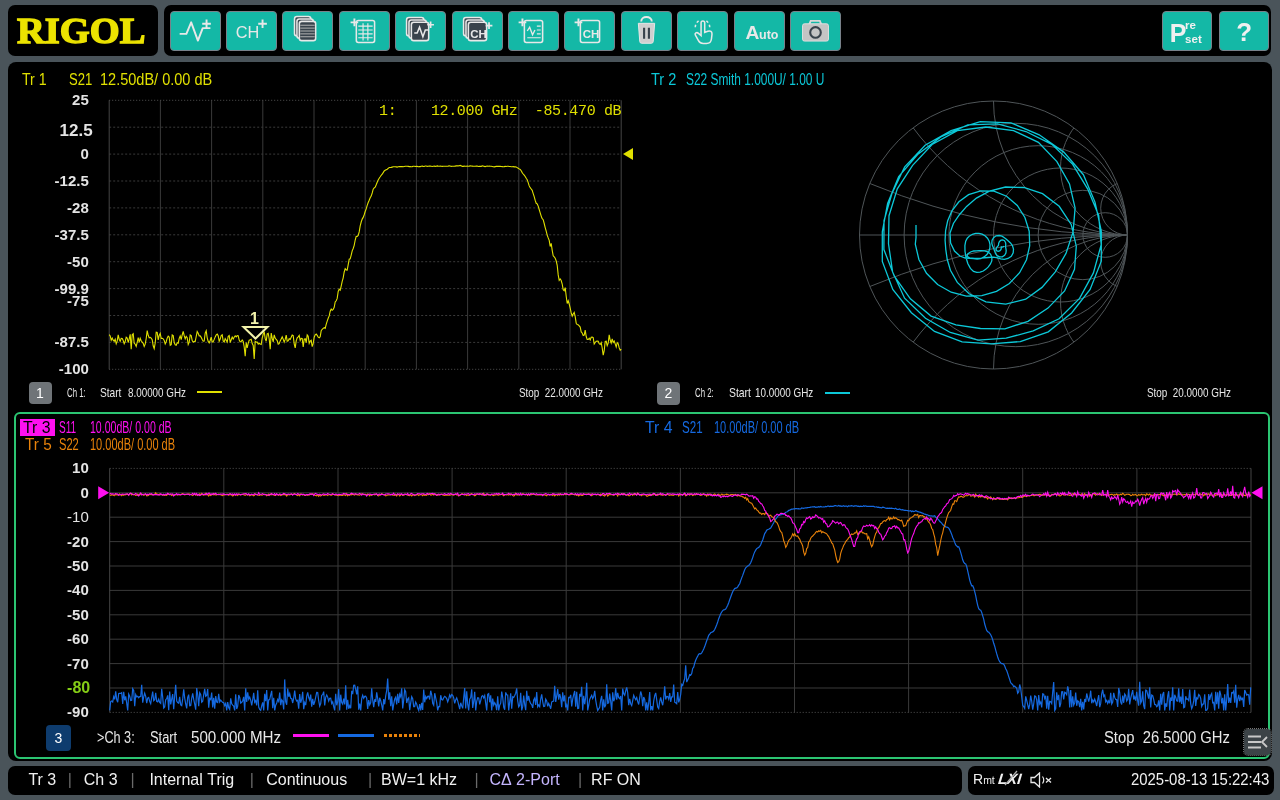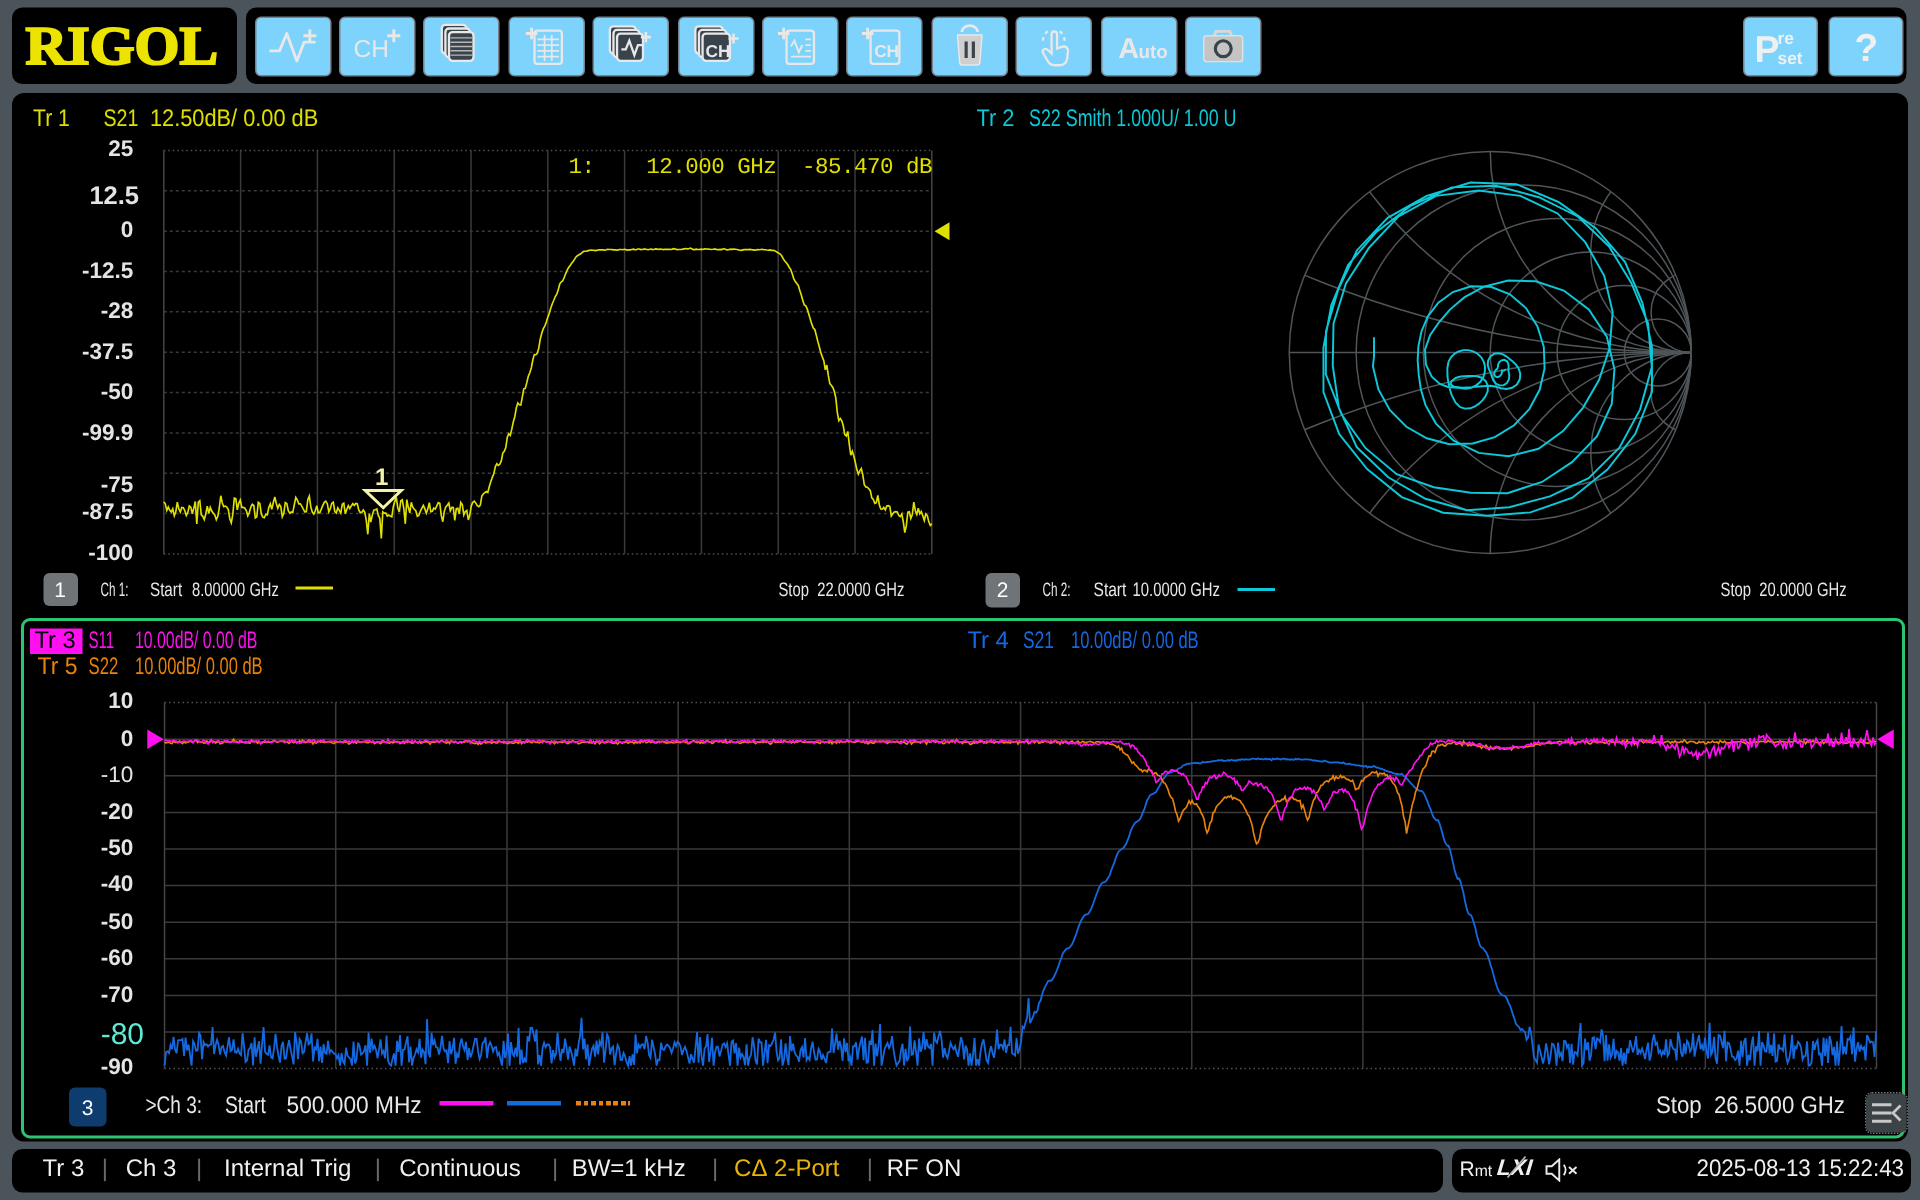--- a/index.html
+++ b/index.html
@@ -1,16 +1,16 @@
 <!DOCTYPE html>
 <html><head><meta charset="utf-8"><style>
 html,body{margin:0;padding:0;width:1280px;height:800px;background:#4a545a;font-family:"Liberation Sans",sans-serif;overflow:hidden}
 .abs{position:absolute}
 .t{position:absolute;white-space:pre;transform-origin:0 0;line-height:1.05}
-.btn{position:absolute;background:#7dd3fc;border:1px solid #78818a;border-radius:4px;display:flex;align-items:center;justify-content:center}
+.btn{position:absolute;background:#14b8a6;border:1px solid #78818a;border-radius:4px;display:flex;align-items:center;justify-content:center}
 .chbox{position:absolute;background:#6f7478;color:#fff;font-size:14px;border-radius:4px;text-align:center}
 </style></head><body>
 <div style="position:relative;width:1172px;height:800px">
 <div class="abs" style="left:8px;top:5px;width:150px;height:51px;background:#000;border-radius:7px"></div>
 <div class="abs" style="left:17px;top:10px;width:134px;height:40px;color:#ece300;font-family:'Liberation Serif',serif;font-weight:bold;font-size:37px;-webkit-text-stroke:1.4px #ece300;transform:scale(1.04,0.98);transform-origin:left top">RIGOL</div>
 <div class="abs" style="left:164px;top:5px;width:1107px;height:51px;background:#000;border-radius:7px"></div>
 <div class="btn" style="left:169.5px;top:10.5px;width:49px;height:38px">
       <svg width="51" height="40" viewBox="0 0 51 40">
         <path d="M9 23 h7 l5 -12 7 19 5 -13 h8" stroke="#e8e8e8" fill="none" stroke-width="2" stroke-linejoin="round"></path>
         <path d="M37 8 v9 M32.5 12.5 h9" stroke="#e8e8e8" fill="none" stroke-width="2"></path>
@@ -191,33 +191,33 @@
       <path d="M1251.5 492.8 l11 -6.5 v13 z" fill="#ff10f0"></path>
     </svg>
 <span class="t" style="left:72.1px;top:92.3px;font-size:15px;color:#e4e4e4;font-weight:bold;">25</span>
     <span class="t" style="left:59.6px;top:122px;font-size:17px;color:#e4e4e4;font-weight:bold;">12.5</span>
     <span class="t" style="left:80.5px;top:146.1px;font-size:15px;color:#e4e4e4;font-weight:bold;">0</span>
     <span class="t" style="left:54.6px;top:173.0px;font-size:15px;color:#e4e4e4;font-weight:bold;">-12.5</span>
     <span class="t" style="left:67.1px;top:199.9px;font-size:15px;color:#e4e4e4;font-weight:bold;">-28</span>
     <span class="t" style="left:54.6px;top:226.8px;font-size:15px;color:#e4e4e4;font-weight:bold;">-37.5</span>
     <span class="t" style="left:67.1px;top:253.7px;font-size:15px;color:#e4e4e4;font-weight:bold;">-50</span>
     <span class="t" style="left:54.6px;top:280.6px;font-size:15px;color:#e4e4e4;font-weight:bold;">-99.9</span>
-    <span class="t" style="left:67.1px;top:316px;font-size:15px;color:#e4e4e4;font-weight:bold;">-75</span>
+    <span class="t" style="left:67.1px;top:293px;font-size:15px;color:#e4e4e4;font-weight:bold;">-75</span>
     <span class="t" style="left:54.6px;top:334.4px;font-size:15px;color:#e4e4e4;font-weight:bold;">-87.5</span>
     <span class="t" style="left:58.8px;top:361.3px;font-size:15px;color:#e4e4e4;font-weight:bold;">-100</span>
     <span class="t" style="left:72.1px;top:460.4px;font-size:15px;color:#e4e4e4;font-weight:bold;">10</span>
     <span class="t" style="left:80.5px;top:484.8px;font-size:15px;color:#e4e4e4;font-weight:bold;">0</span>
     <span class="t" style="left:67.1px;top:509.2px;font-size:15px;color:#e4e4e4;font-weight:normal;">-10</span>
     <span class="t" style="left:67.1px;top:533.6px;font-size:15px;color:#e4e4e4;font-weight:bold;">-20</span>
     <span class="t" style="left:67.1px;top:558.0px;font-size:15px;color:#e4e4e4;font-weight:bold;">-50</span>
     <span class="t" style="left:67.1px;top:582.4px;font-size:15px;color:#e4e4e4;font-weight:bold;">-40</span>
     <span class="t" style="left:67.1px;top:606.8px;font-size:15px;color:#e4e4e4;font-weight:bold;">-50</span>
     <span class="t" style="left:67.1px;top:631.2px;font-size:15px;color:#e4e4e4;font-weight:bold;">-60</span>
     <span class="t" style="left:67.1px;top:655.6px;font-size:15px;color:#e4e4e4;font-weight:bold;">-70</span>
-    <span class="t" style="left:67.1px;top:680.0px;font-size:20px;color:#5eead4;font-weight:normal;">-80</span>
+    <span class="t" style="left:67.1px;top:680.0px;font-size:16px;color:#84cc16;font-weight:bold;">-80</span>
     <span class="t" style="left:67.1px;top:704.4px;font-size:15px;color:#e4e4e4;font-weight:bold;">-90</span>
     <span class="t" style="left:21.5px;top:71.5px;font-size:16px;color:#e0e000;transform:scaleX(0.883);">Tr&nbsp;1</span>
     <span class="t" style="left:68.8px;top:71.5px;font-size:16px;color:#e0e000;transform:scaleX(0.814);">S21</span>
     <span class="t" style="left:100.2px;top:71.5px;font-size:16px;color:#e0e000;transform:scaleX(0.907);">12.50dB/&nbsp;0.00&nbsp;dB</span>
     <span class="t" style="left:650.7px;top:71.5px;font-size:16px;color:#0cc8d8;transform:scaleX(0.908);">Tr&nbsp;2</span>
     <span class="t" style="left:686.1px;top:71.5px;font-size:16px;color:#0cc8d8;transform:scaleX(0.744);">S22&nbsp;Smith&nbsp;1.000U/&nbsp;1.00&nbsp;U</span>
     <div class="abs" style="left:20px;top:419.4px;width:34.7px;height:16.4px;background:#ff10f0"></div>
     <span class="t" style="left:22.9px;top:419.5px;font-size:16px;color:#000;transform:scaleX(0.987);">Tr&nbsp;3</span>
     <span class="t" style="left:59.0px;top:419.5px;font-size:16px;color:#ff10f0;transform:scaleX(0.630);">S11</span>
     <span class="t" style="left:89.9px;top:419.5px;font-size:16px;color:#ff10f0;transform:scaleX(0.660);">10.00dB/&nbsp;0.00&nbsp;dB</span>
@@ -258,21 +258,21 @@
 <span class="t" style="left:28.4px;top:771.5px;font-size:16px;color:#f0f0f0;">Tr&nbsp;3</span>
     <span class="t" style="left:67.8px;top:771.5px;font-size:16px;color:#6a6a6a;">|</span>
     <span class="t" style="left:83.8px;top:771.5px;font-size:16px;color:#f0f0f0;">Ch&nbsp;3</span>
     <span class="t" style="left:130.6px;top:771.5px;font-size:16px;color:#6a6a6a;">|</span>
     <span class="t" style="left:149.4px;top:771.5px;font-size:16px;color:#f0f0f0;">Internal&nbsp;Trig</span>
     <span class="t" style="left:249.8px;top:771.5px;font-size:16px;color:#6a6a6a;">|</span>
     <span class="t" style="left:266.2px;top:771.5px;font-size:16px;color:#f0f0f0;">Continuous</span>
     <span class="t" style="left:368.0px;top:771.5px;font-size:16px;color:#6a6a6a;">|</span>
     <span class="t" style="left:381.1px;top:771.5px;font-size:16px;color:#f0f0f0;">BW=1&nbsp;kHz</span>
     <span class="t" style="left:474.6px;top:771.5px;font-size:16px;color:#6a6a6a;">|</span>
-    <span class="t" style="left:489.4px;top:771.5px;font-size:16px;color:#eab308;">CΔ&nbsp;2-Port</span>
+    <span class="t" style="left:489.4px;top:771.5px;font-size:16px;color:#c4b5fd;">CΔ&nbsp;2-Port</span>
     <span class="t" style="left:577.9px;top:771.5px;font-size:16px;color:#6a6a6a;">|</span>
     <span class="t" style="left:591.1px;top:771.5px;font-size:16px;color:#f0f0f0;">RF&nbsp;ON</span>
     <span class="t" style="left:1130.5px;top:772.0px;font-size:16px;color:#f0f0f0;transform:scaleX(0.931);">2025-08-13&nbsp;15:22:43</span>
 <span class="t" style="left:973px;top:772px;font-size:14px;color:#f0f0f0">R<span style="font-size:10.5px">mt</span></span>
 <span class="t" style="left:999px;top:771px;font-style:italic;font-weight:bold;font-size:15px;color:#f0f0f0;transform:skewX(-6deg)">LXI</span>
 <svg style="position:absolute;left:997px;top:770px" width="28" height="18" viewBox="0 0 28 18">
       <path d="M20 1 L8 15" stroke="#b0b0b0" stroke-width="1.2"></path>
     </svg>
 <svg style="position:absolute;left:1029px;top:772px" width="24" height="16" viewBox="0 0 24 16">
       <path d="M2 5.5 h3.5 l5 -4.5 v14 l-5 -4.5 h-3.5 z" fill="none" stroke="#e8e8e8" stroke-width="1.3"></path>

